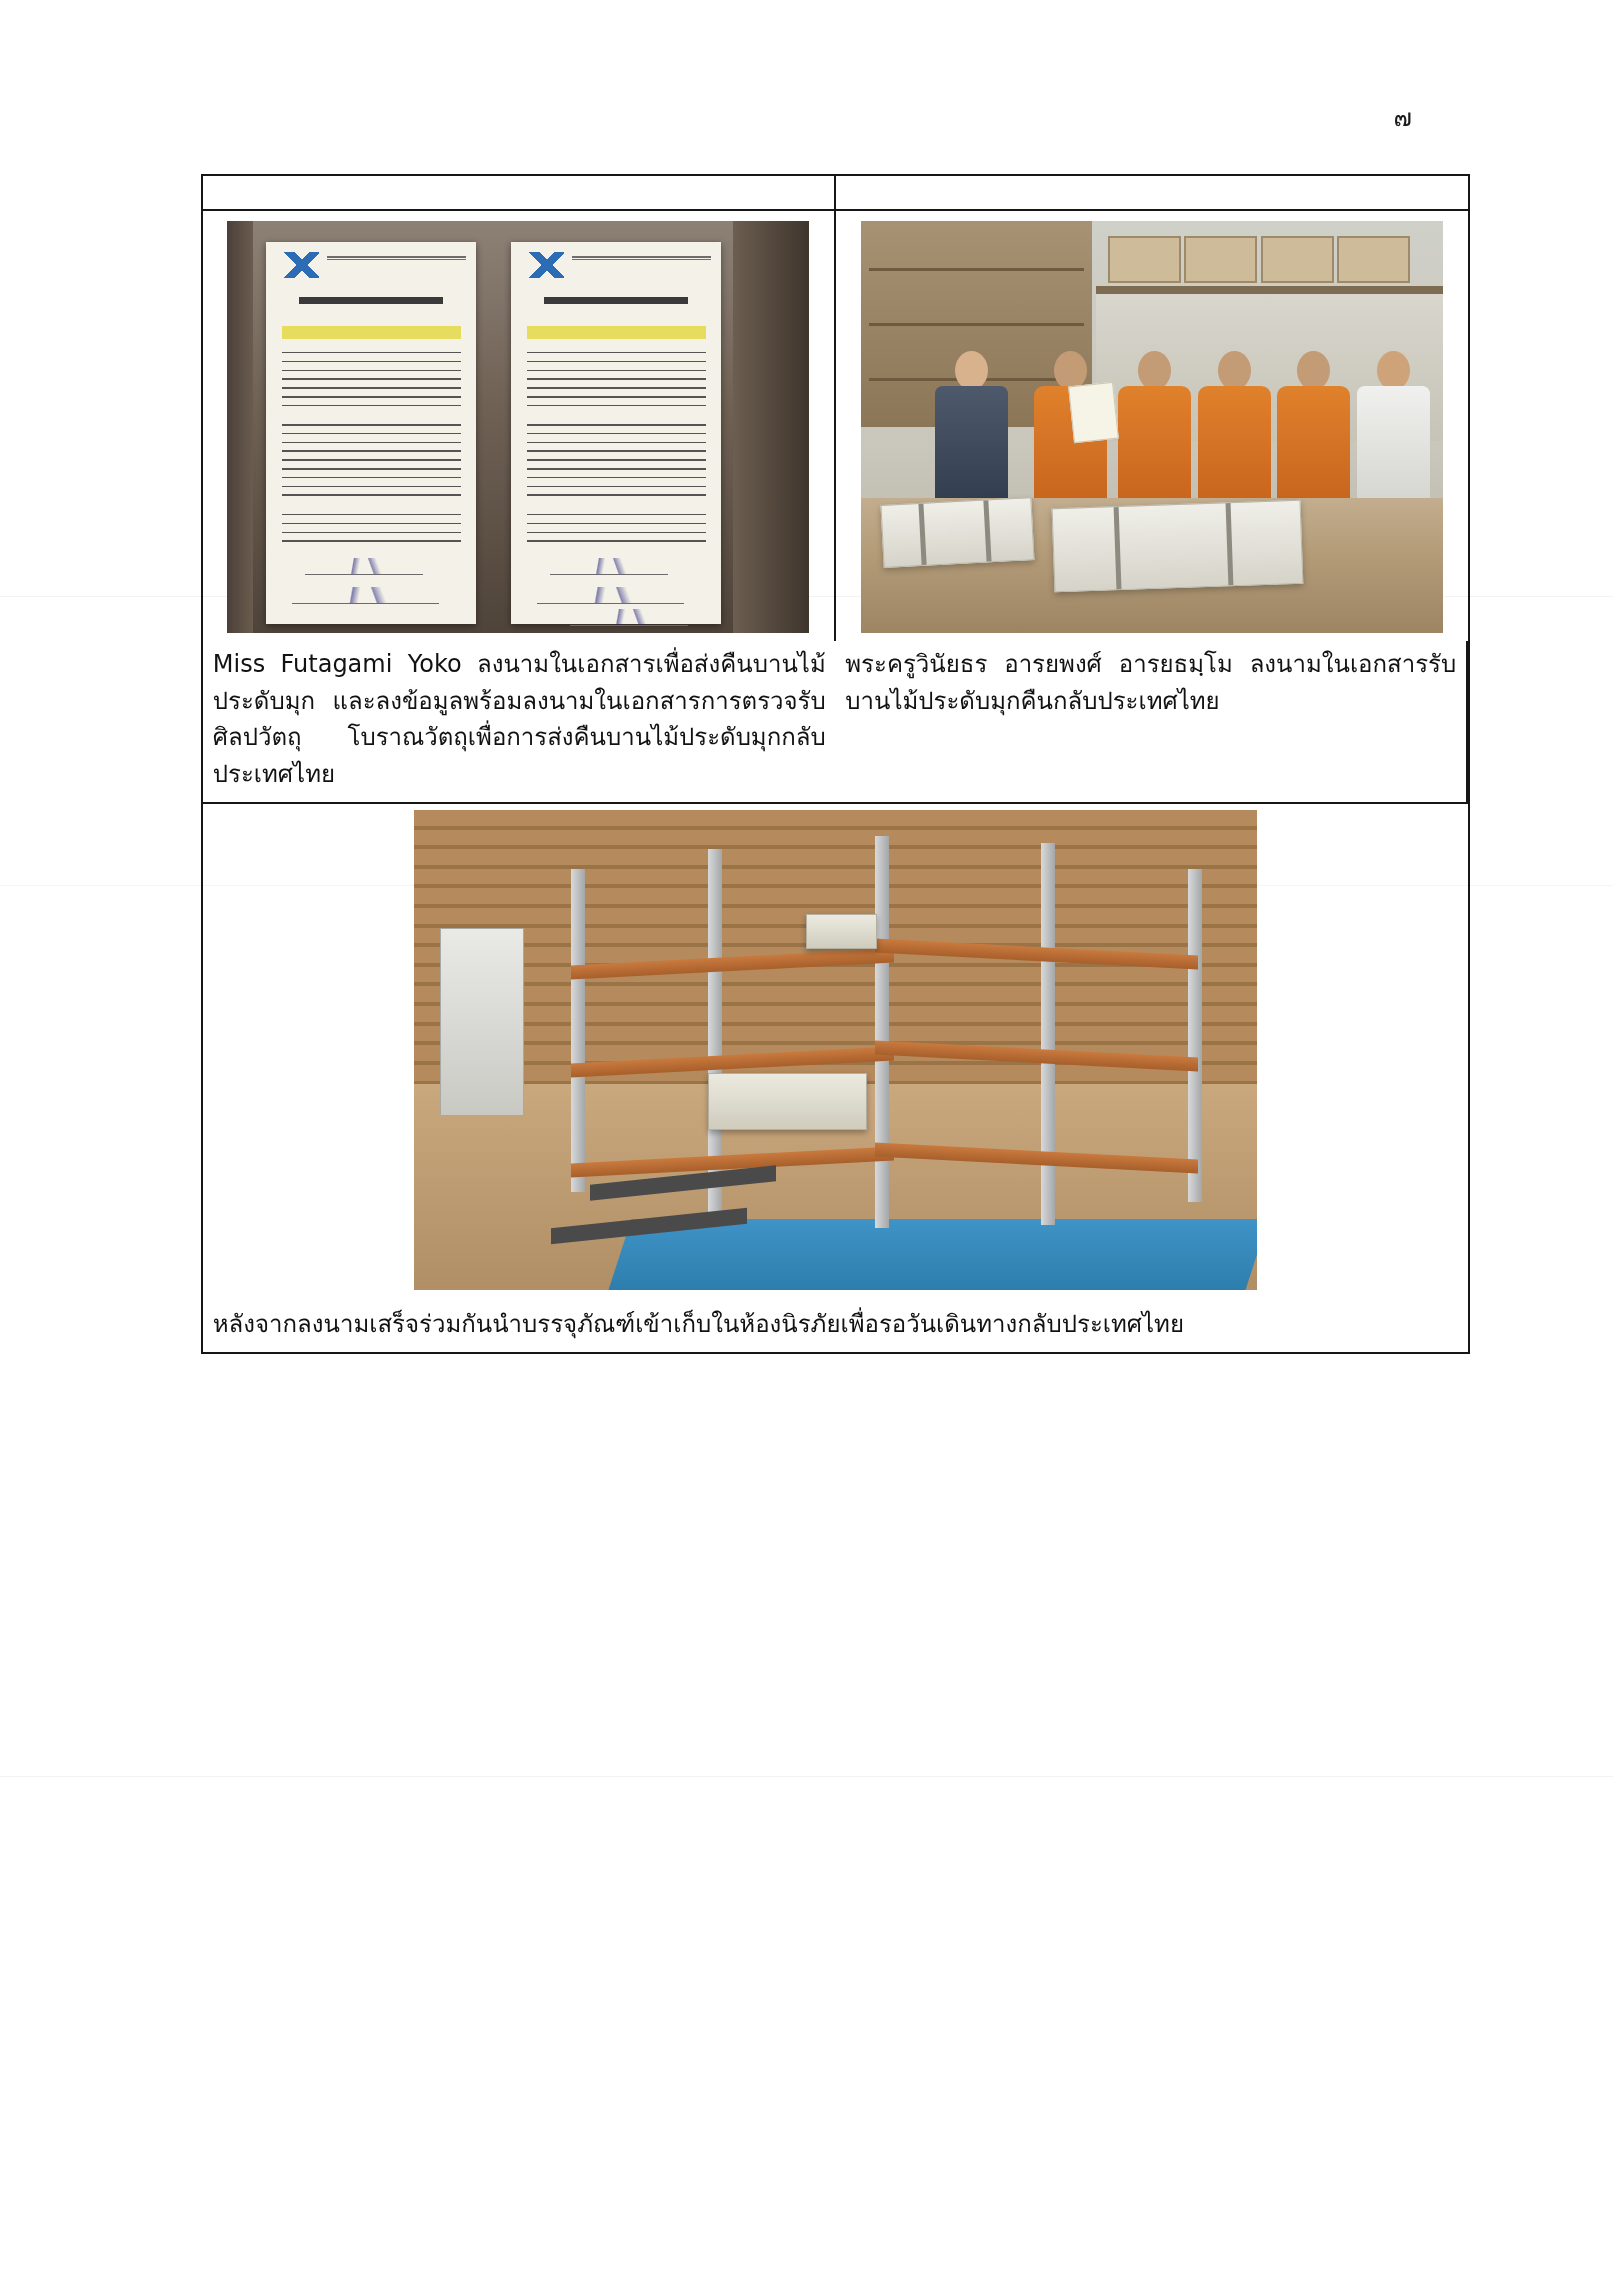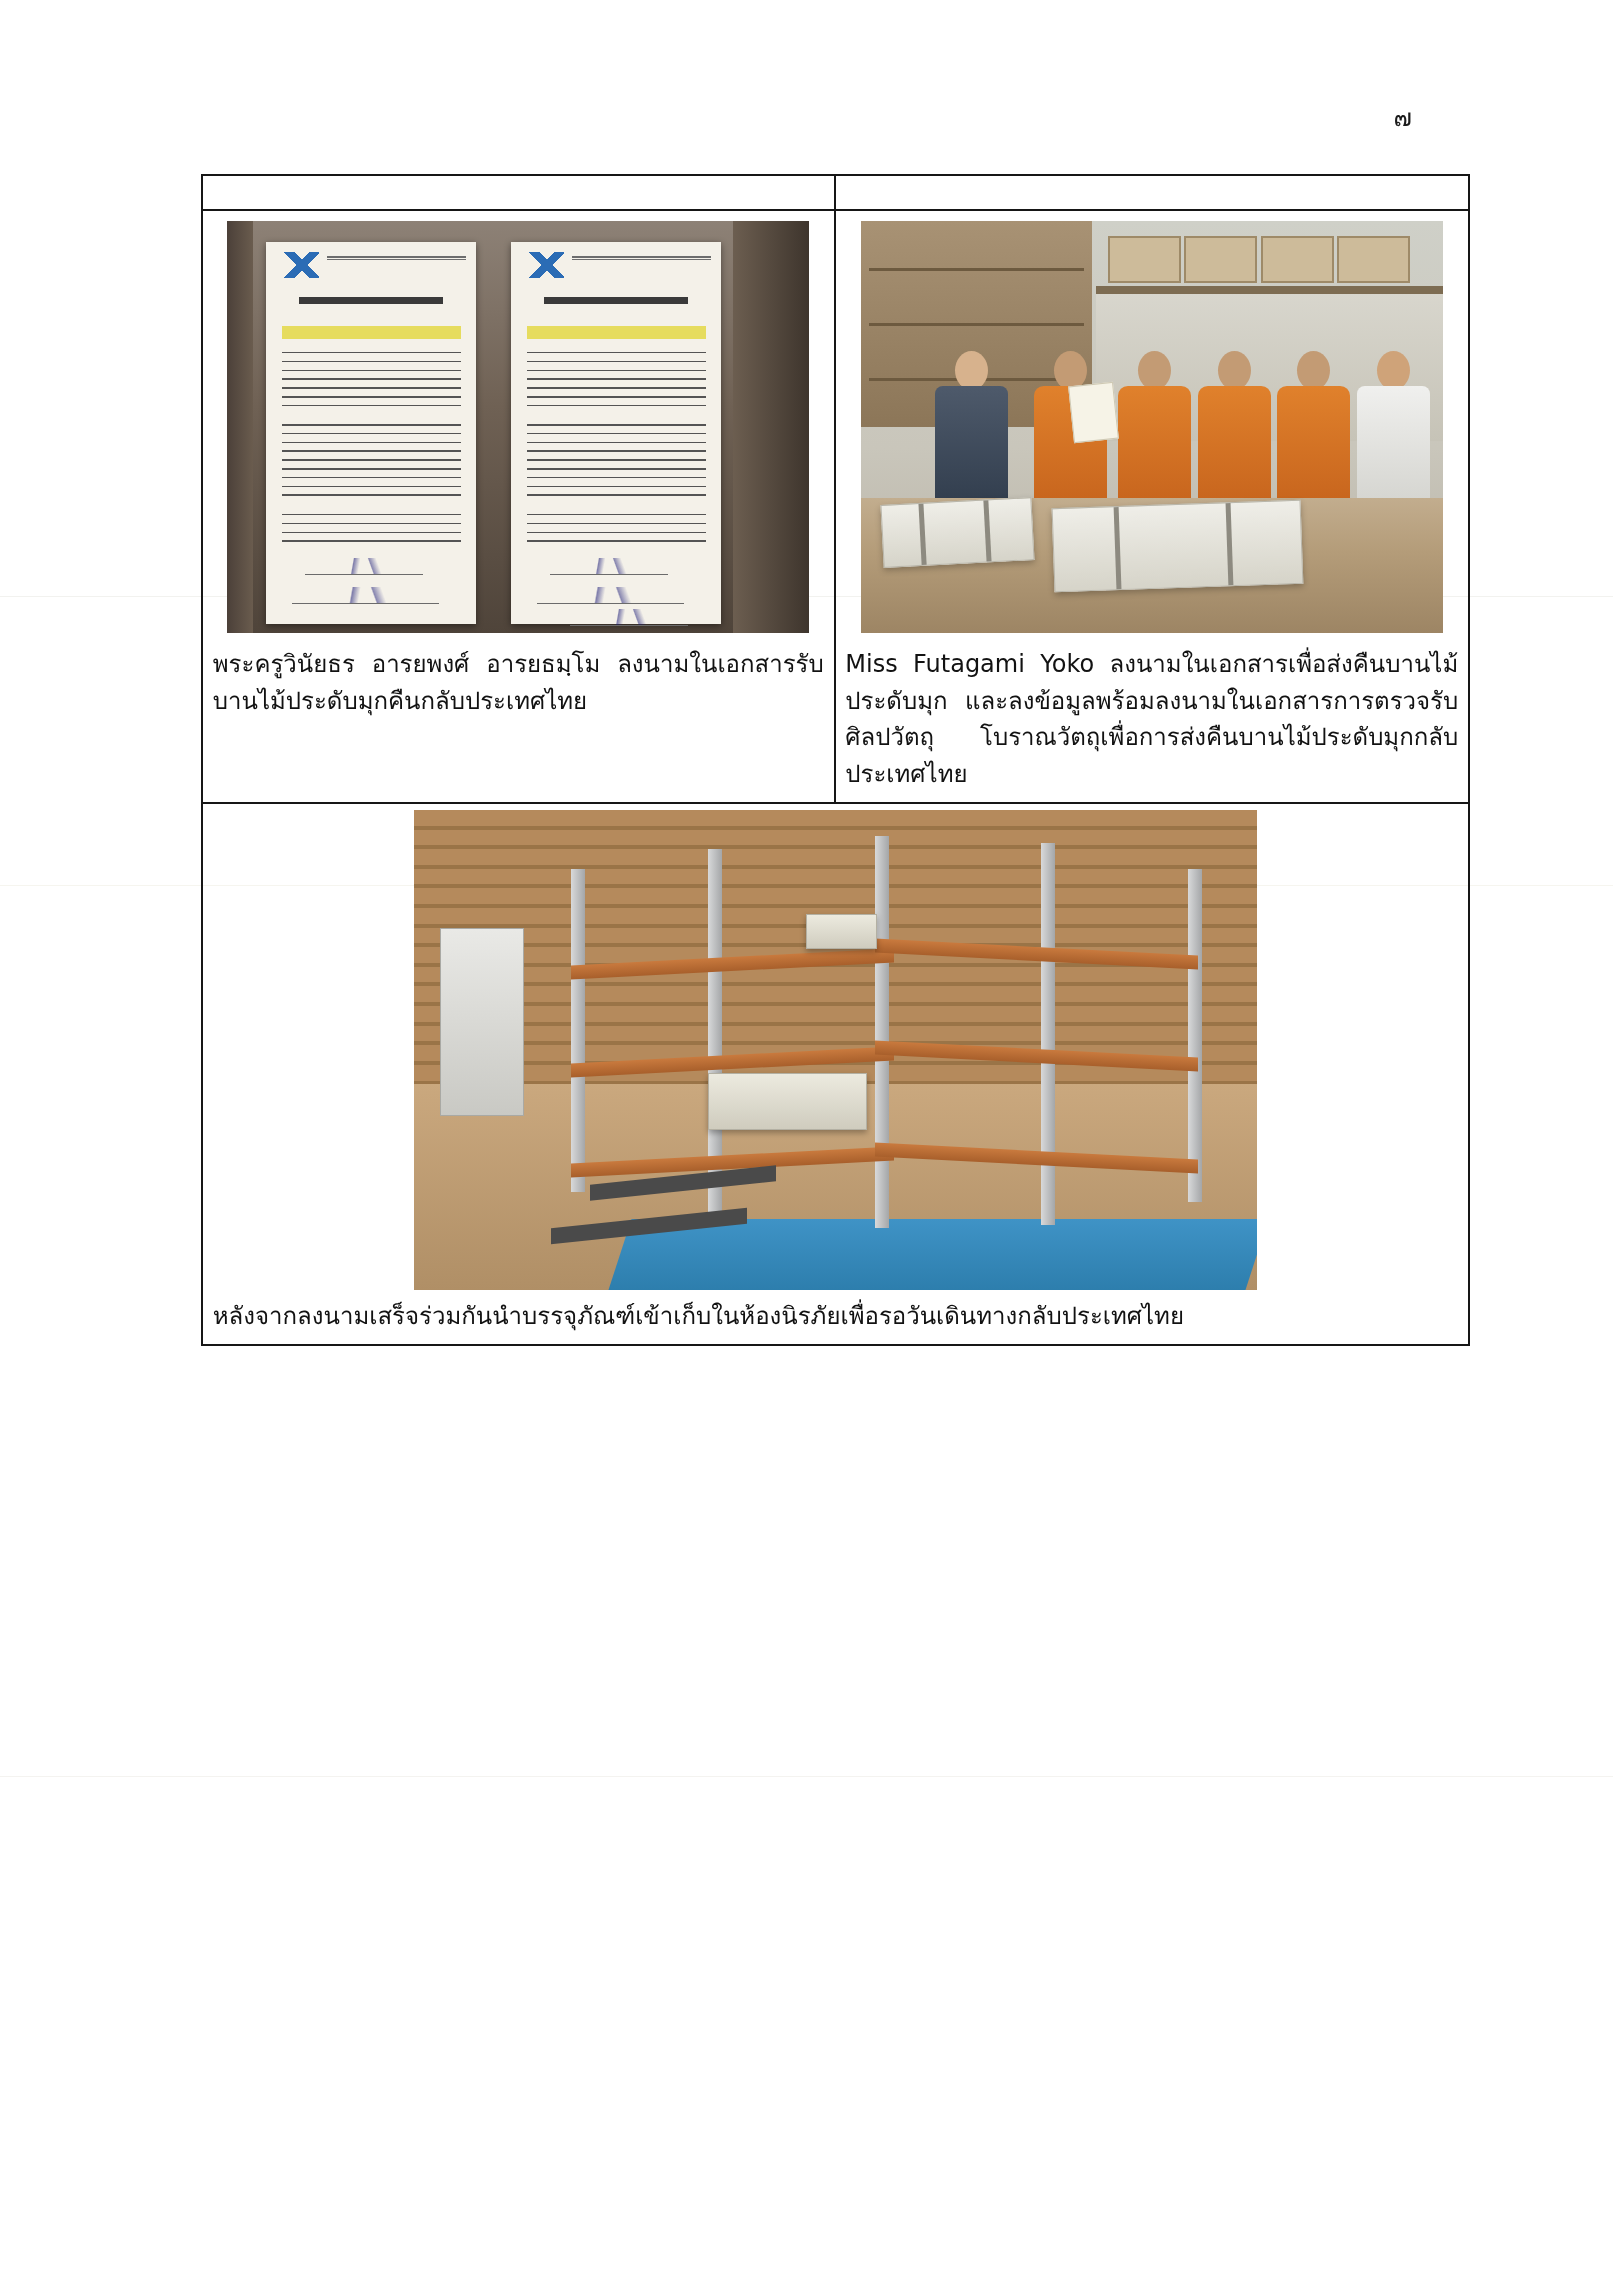--- a/index.html
+++ b/index.html
@@ -103,20 +103,21 @@
     padding: 5.9px 0 0 0;
     display: flex;
     justify-content: center;
     border-bottom: 0;
   }
   .caption-bottom {
     border-bottom: 0;
     padding: 7.8px 9.8px 9.8px 9.8px;
     font-size: 24px;
     line-height: 1.5;
+    margin-top: 8px;
   }
 
   
   .photo {
     position: relative;
     overflow: hidden;
     background: #777;
   }
   .ph1 {
     width: 582px;
@@ -395,22 +396,22 @@
         </div>
         <div class="pkg k2">
           <div class="strap a"></div>
           <div class="strap b"></div>
         </div>
       </div>
     </div>
   </div>
 
   <div class="row caption-row">
+    <div class="cell right caption-cell caption-right">Miss Futagami Yoko ลงนามในเอกสารเพื่อส่งคืนบานไม้ประดับมุก           และลงข้อมูลพร้อมลงนามในเอกสารการตรวจรับศิลปวัตถุ      โบราณวัตถุเพื่อการส่งคืนบานไม้ประดับมุกกลับประเทศไทย</div>
     <div class="cell left caption-cell caption-left">พระครูวินัยธร  อารยพงศ์  อารยธมฺโม        ลงนามในเอกสารรับบานไม้ประดับมุกคืนกลับประเทศไทย</div>
-    <div class="cell right caption-cell caption-right">Miss Futagami Yoko ลงนามในเอกสารเพื่อส่งคืนบานไม้ประดับมุก           และลงข้อมูลพร้อมลงนามในเอกสารการตรวจรับศิลปวัตถุ      โบราณวัตถุเพื่อการส่งคืนบานไม้ประดับมุกกลับประเทศไทย</div>
   </div>
 
   <div class="row">
     <div class="cell full big-photo-cell">
       <div class="photo ph3">
         <div class="backwall"></div>
         <div class="floor"></div>
         <div class="bluefloor"></div>
 
         <div class="machine"></div>

